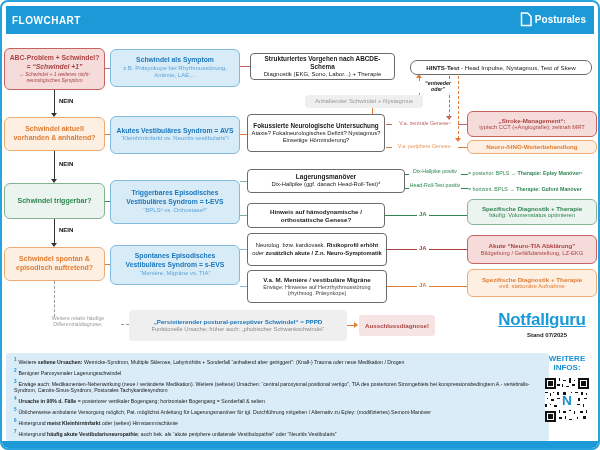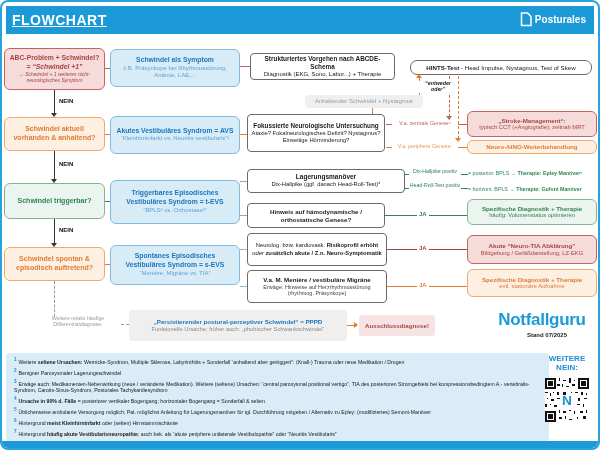--- a/index.html
+++ b/index.html
@@ -28,21 +28,21 @@
   .fnrow{font-size:5.2px;line-height:1.2;color:#1a1a1a;margin-bottom:3px;}
   .fnnum{color:#1C8FD0;font-weight:bold;font-size:4.6px;vertical-align:super;margin-right:2px;}
   .ctr{text-align:center;}
 </style>
 </head>
 <body>
 
 <div id="canvas">
 
   <div class="hdr">
-    <div class="b" style="font-size:14px;letter-spacing:.5px;text-decoration:underline;">FLOWCHART</div>
+    <div class="b" style="font-size:10px;letter-spacing:.5px;">FLOWCHART</div>
   </div>
   <div class="abs" style="right:12px;top:10px;display:flex;align-items:center;gap:3px;">
     <svg width="12" height="15" viewBox="0 0 12 15">
         <path d="M1.5 1 h6 l3.5 3.5 v9 h-9.5 z" fill="none" stroke="#fff" stroke-width="1.5"></path>
       </svg>
     <span class="b" style="color:#fff;font-size:10px;">Posturales</span>
   </div>
 
   <div class="bx red" style="left:2px;top:46px;width:101px;height:42px;">
     <div class="b t-red" style="font-size:6.8px;">ABC-Problem + Schwindel?</div>
@@ -185,36 +185,36 @@
   <div class="hd" style="left:119px;top:322px;width:8px;border-color:#999;"></div>
   <div class="bx gry" style="left:127px;top:308px;width:218px;height:31px;">
     <div class="b t-blue f62">„Persistierender postural-perzeptiver Schwindel“ = PPPD</div>
     <div class="f58" style="color:#8a8a8a;">Funktionelle Ursache; früher auch: „phobischer Schwankschwindel“</div>
   </div>
   <div class="hl" style="left:345px;top:323px;width:8px;background:#E07C33;"></div>
   <div class="ah" style="left:352px;top:320px;border-top:3px solid transparent;border-bottom:3px solid transparent;border-left:4px solid #E07C33;"></div>
   <div class="bx pnk" style="left:357px;top:313px;width:76px;height:21px;">
     <div class="b t-red f62">Ausschlussdiagnose!</div>
   </div>
-  <div class="abs ctr" style="left:485px;top:308px;width:110px;font-size:17px;font-weight:bold;color:#1C9AD8;letter-spacing:-.3px;">Notfallguru</div>
+  <div class="abs ctr" style="left:485px;top:308px;width:110px;font-size:17px;font-weight:bold;color:#1C9AD8;letter-spacing:-.3px;text-decoration:underline;">Notfallguru</div>
   <div class="abs ctr b" style="left:500px;top:330px;width:90px;font-size:6px;color:#222;">Stand 07/2025</div>
 
   <div class="fnband">
     <div class="fnrow"><span class="fnnum">1</span><span>Weitere </span><span class="b">seltene Ursachen:</span><span> Wernicke-Syndrom, Multiple Sklerose, Labyrinthitis + Sonderfall “anhaltend aber getriggert”: (Knall-) Trauma oder neue Medikation / Drogen</span></div>
     <div class="fnrow"><span class="fnnum">2</span><span>Benigner Paroxysmaler Lagerungsschwindel</span></div>
     <div class="fnrow"><span class="fnnum">3</span><span>Erwäge auch: Medikamenten-Nebenwirkung (neue / veränderte Medikation). Weitere (seltene) Ursachen: “central paroxysmal positional vertigo”, TIA des posterioren Stromgebiets bei kompressionsbedingtem A.- vertebralis-Syndrom, Carotis-Sinus-Syndrom, Posturales Tachykardiesyndrom</span></div>
     <div class="fnrow"><span class="fnnum">4</span><span class="b">Ursache in 90% d. Fälle</span><span> = posteriorer vertikaler Bogengang; horizontaler Bogengang = Sonderfall &amp; selten</span></div>
     <div class="fnrow"><span class="fnnum">5</span><span>Üblicherweise ambulante Versorgung möglich; Pat. möglichst Anleitung für Lagerungsmanöver für tgl. Durchführung mitgeben / Alternativ zu Epley: (modifiziertes) Semont-Manöver</span></div>
     <div class="fnrow"><span class="fnnum">6</span><span>Hintergrund </span><span class="b">meist Kleinhirninfarkt</span><span> oder (selten) Hirnstammischämie</span></div>
     <div class="fnrow"><span class="fnnum">7</span><span>Hintergrund </span><span class="b">häufig akute Vestibularisneuropathie</span><span>; auch bek. als “akute periphere unilaterale Vestibulopathie” oder “Neuritis Vestibularis”</span></div>
   </div>
 
   <div class="abs ctr b" style="right:6px;top:353px;width:50px;font-size:8px;color:#1C8FD0;line-height:1.1;">
     <div>WEITERE</div>
-    <div>NEIN:</div>
+    <div>INFOS:</div>
   </div>
   <div class="abs" style="right:9px;top:376px;">
     <svg width="44" height="44" viewBox="0 0 29 29" shape-rendering="crispEdges">
       <rect width="29" height="29" fill="#fff"></rect>
       <g fill="#111">
         <rect x="0" y="0" width="7" height="7"></rect>
           <rect x="22" y="0" width="7" height="7"></rect>
           <rect x="0" y="22" width="7" height="7"></rect>
         <rect x="1" y="1" width="5" height="5" fill="#fff"></rect>
           <rect x="23" y="1" width="5" height="5" fill="#fff"></rect>

